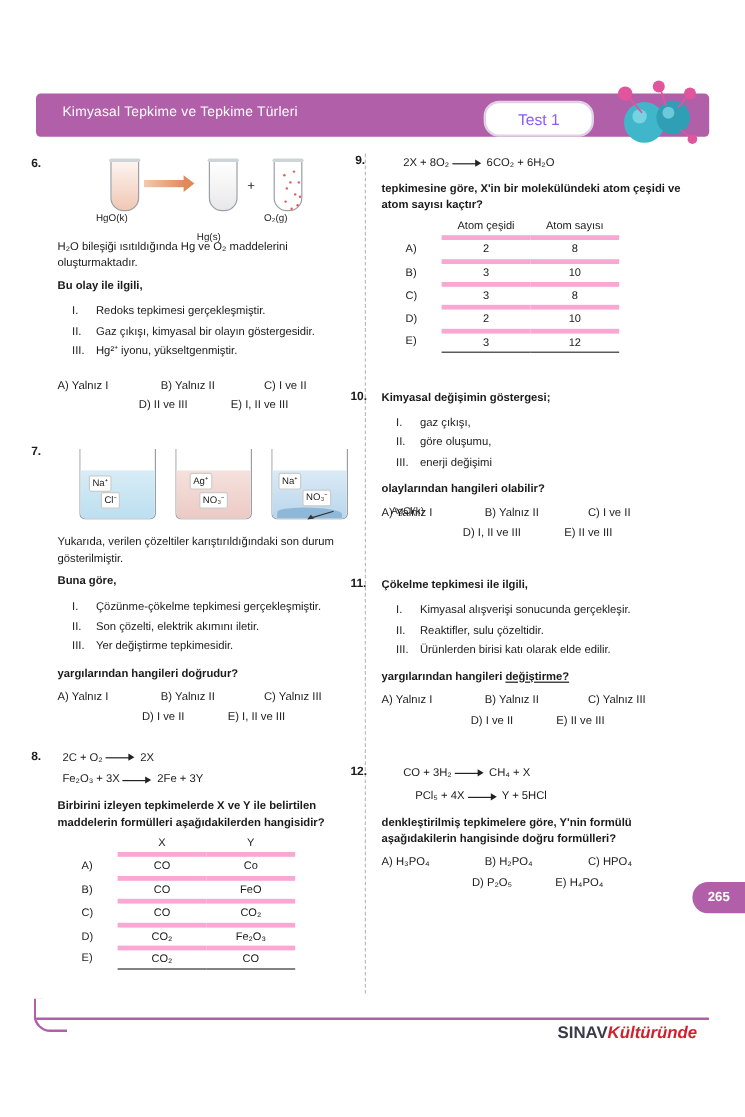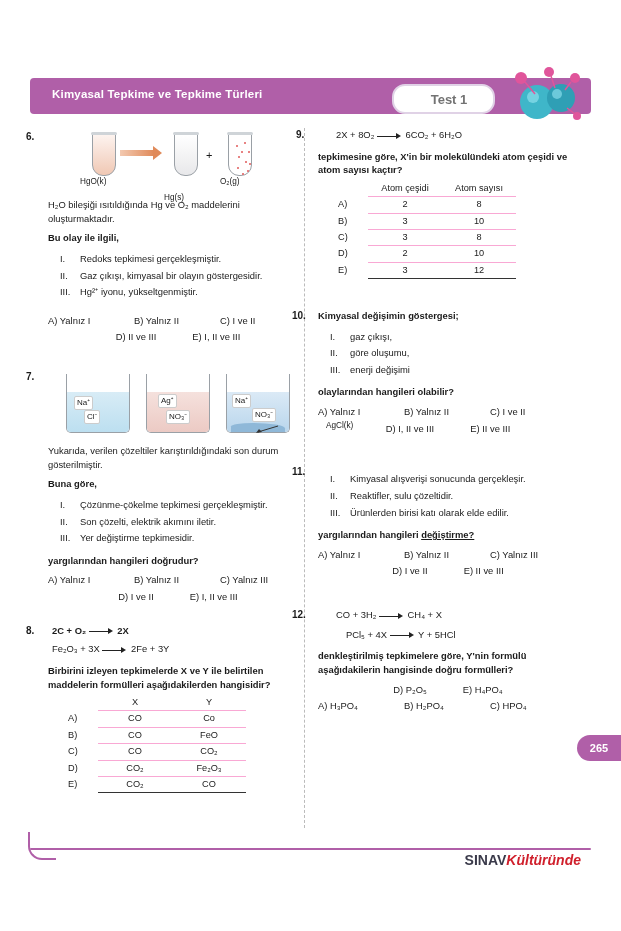--- a/index.html
+++ b/index.html
@@ -13,28 +13,28 @@
   }
   .page{position:absolute;inset:0;}
 
   
   .header-band{
     position:absolute;left:30px;top:78px;width:561px;height:36px;
     background:#b05fa8;border-radius:4px 4px 4px 4px;
   }
   .header-band .title{
     position:absolute;left:22px;top:10px;
-    color:#ffffff;font-size:11.5px;font-weight:bold;letter-spacing:.2px;text-align:center;
+    color:#ffffff;font-size:11.5px;font-weight:normal;letter-spacing:.2px;text-align:center;
   }
   .test-badge{
     position:absolute;right:96px;top:6px;
     width:88px;height:26px;border-radius:13px;
     background:#ffffff;border:2px solid #e0d2e6;
     display:flex;align-items:center;justify-content:center;
-    color:#737373;font-weight:bold;font-size:13px;padding-left:11px;
+    color:#8b5cf6;font-weight:normal;font-size:13px;
   }
   
   .molecule{position:absolute;right:8px;top:-14px;width:86px;height:66px;}
 
   
   .col{position:absolute;top:128px;width:260px;font-size:9.4px;line-height:1.45;}
   .col-left{left:48px;}
   .col-right{left:318px;}
   .divider{
     position:absolute;left:304px;top:128px;height:700px;width:0;
@@ -57,21 +57,21 @@
   .opts{margin-top:6px;}
   .opt-row{display:flex;margin-bottom:3px;}
   .opt{width:86px;}
   .opt-row.center{justify-content:center;}
   .opt-row.center .opt{width:auto;margin:0 18px;}
 
   
   table.choice{border-collapse:collapse;margin:4px 0 0 14px;font-size:9.2px;}
   table.choice td,table.choice th{padding:1px 6px;text-align:center;}
   table.choice td.lbl{text-align:left;width:24px;border:none;}
-  table.choice td.cell{border-bottom:1px solid #f9a8d4;min-width:62px;}
+  table.choice td.cell{border-bottom:4px solid #f9a8d4;min-width:62px;}
   table.choice tr:last-child td.cell{border-bottom:1px solid #333;}
   .tbl-head td{border-bottom:1px solid #333;}
 
   
   .arrow{display:inline-block;position:relative;width:26px;height:8px;vertical-align:middle;}
   .arrow:before{content:"";position:absolute;left:0;top:4px;width:22px;height:1px;background:#222;}
   .arrow:after{content:"";position:absolute;left:19px;top:1px;border-left:5px solid #222;border-top:3.5px solid transparent;border-bottom:3.5px solid transparent;}
 
   
   .fig6{position:relative;height:62px;margin:2px 0 6px 30px;width:210px;}
@@ -257,21 +257,21 @@
           <span class="opt">D) I ve II</span>
           <span class="opt">E) I, II ve III</span>
         </div>
       </div>
     </div>
 
     <div class="spacer8"></div>
 
     <div class="q">
       <div class="qnum">8.</div>
-      <div class="qtext" style="margin-left:4px;font-weight:bold;">
+      <div class="qtext" style="margin-left:4px;">
         <span>2C + O₂</span>
         <span class="arrow"></span>
         <span>2X</span>
       </div>
       <div class="qtext" style="margin:5px 0 0 4px;">
         <span>Fe₂O₃ + 3X</span>
         <span class="arrow"></span>
         <span>2Fe + 3Y</span>
       </div>
       <div class="spacer8"></div>
@@ -392,20 +392,21 @@
           <span class="opt">D) I, II ve III</span>
           <span class="opt">E) II ve III</span>
         </div>
       </div>
     </div>
 
     <div style="height:18px"></div>
 
     <div class="q">
       <div class="qnum wide">11.</div>
+      <div class="qtext b">Çökelme tepkimesi ile ilgili,</div>
       <div class="spacer4"></div>
       <div class="roman-line">
         <span class="rl">I.</span>
         <span>Kimyasal alışverişi sonucunda gerçekleşir.</span>
       </div>
       <div class="roman-line">
         <span class="rl">II.</span>
         <span>Reaktifler, sulu çözeltidir.</span>
       </div>
       <div class="roman-line">
@@ -439,28 +440,28 @@
         <span>CH₄ + X</span>
       </div>
       <div class="qtext" style="margin:6px 0 0 28px;">
         <span>PCl₅ + 4X</span>
         <span class="arrow"></span>
         <span>Y + 5HCl</span>
       </div>
       <div class="spacer8"></div>
       <div class="qtext b">denkleştirilmiş tepkimelere göre, Y'nin formülü aşağıdakilerin hangisinde doğru formülleri?</div>
       <div class="opts">
-        <div class="opt-row center">
-          <span class="opt">D) P₂O₅</span>
-          <span class="opt">E) H₄PO₄</span>
-        </div>
         <div class="opt-row">
           <span class="opt">A) H₃PO₄</span>
           <span class="opt">B) H₂PO₄</span>
           <span class="opt">C) HPO₄</span>
+        </div>
+        <div class="opt-row center">
+          <span class="opt">D) P₂O₅</span>
+          <span class="opt">E) H₄PO₄</span>
         </div>
       </div>
     </div>
   </div>
 
   <div class="pagenum">265</div>
 
   <div class="footer-curve"></div>
   <div class="footer-line"></div>
   <div class="logo">

